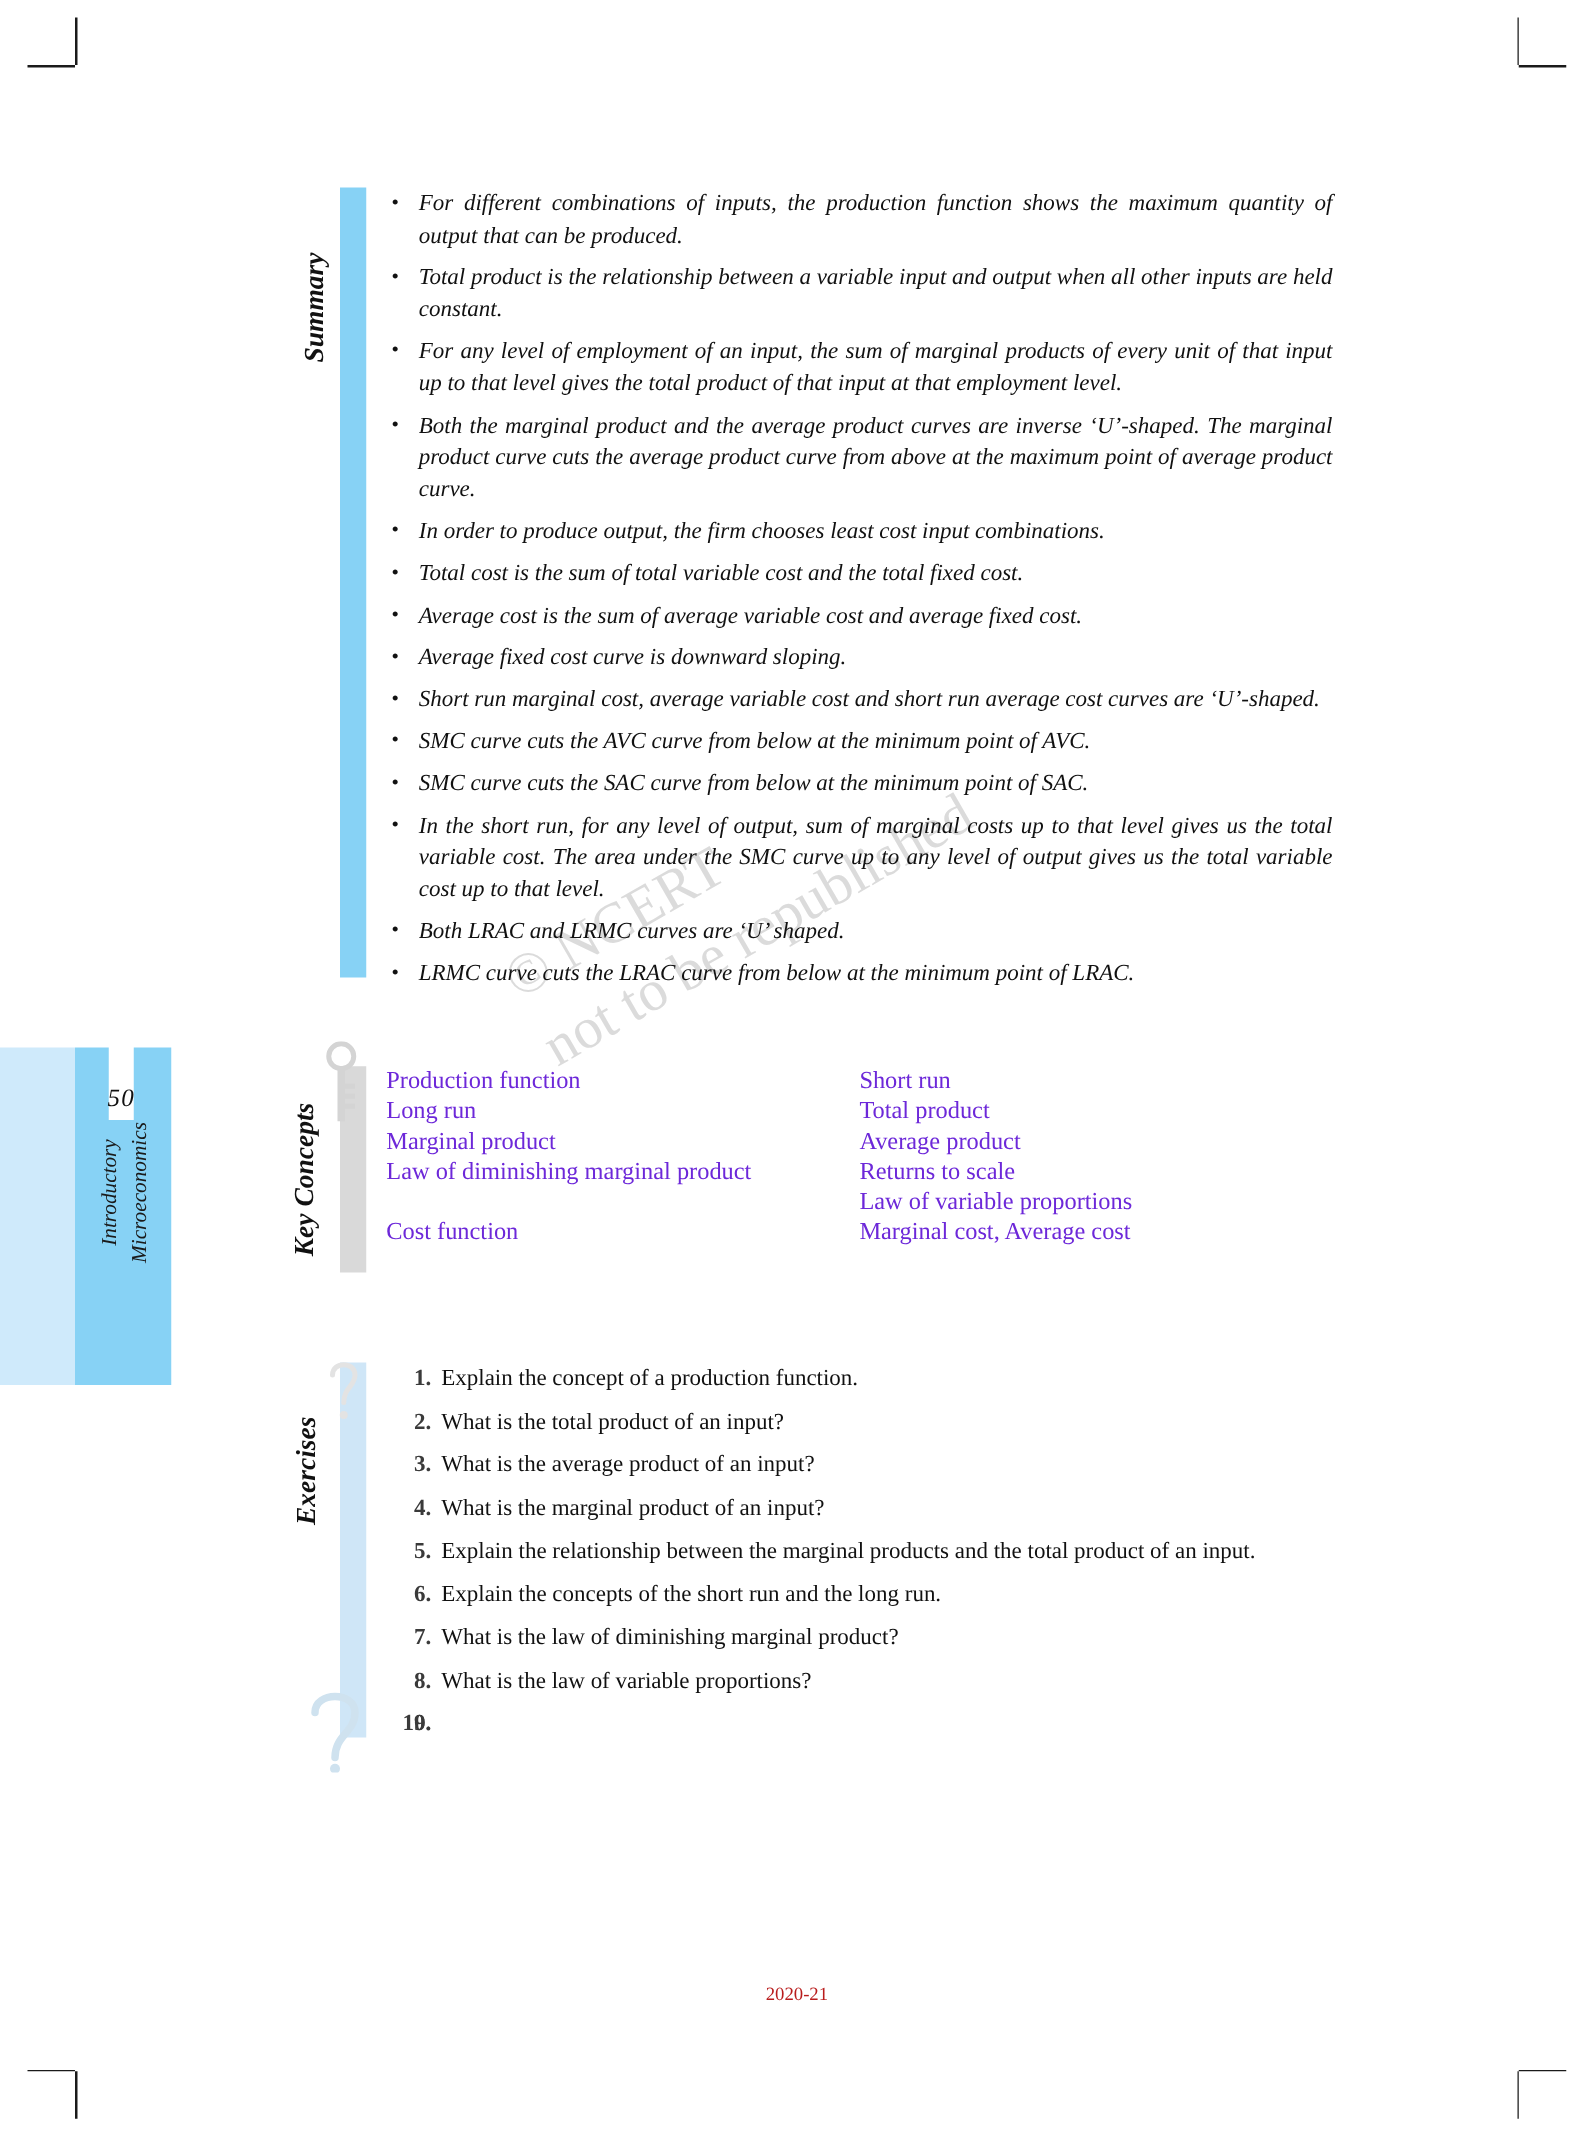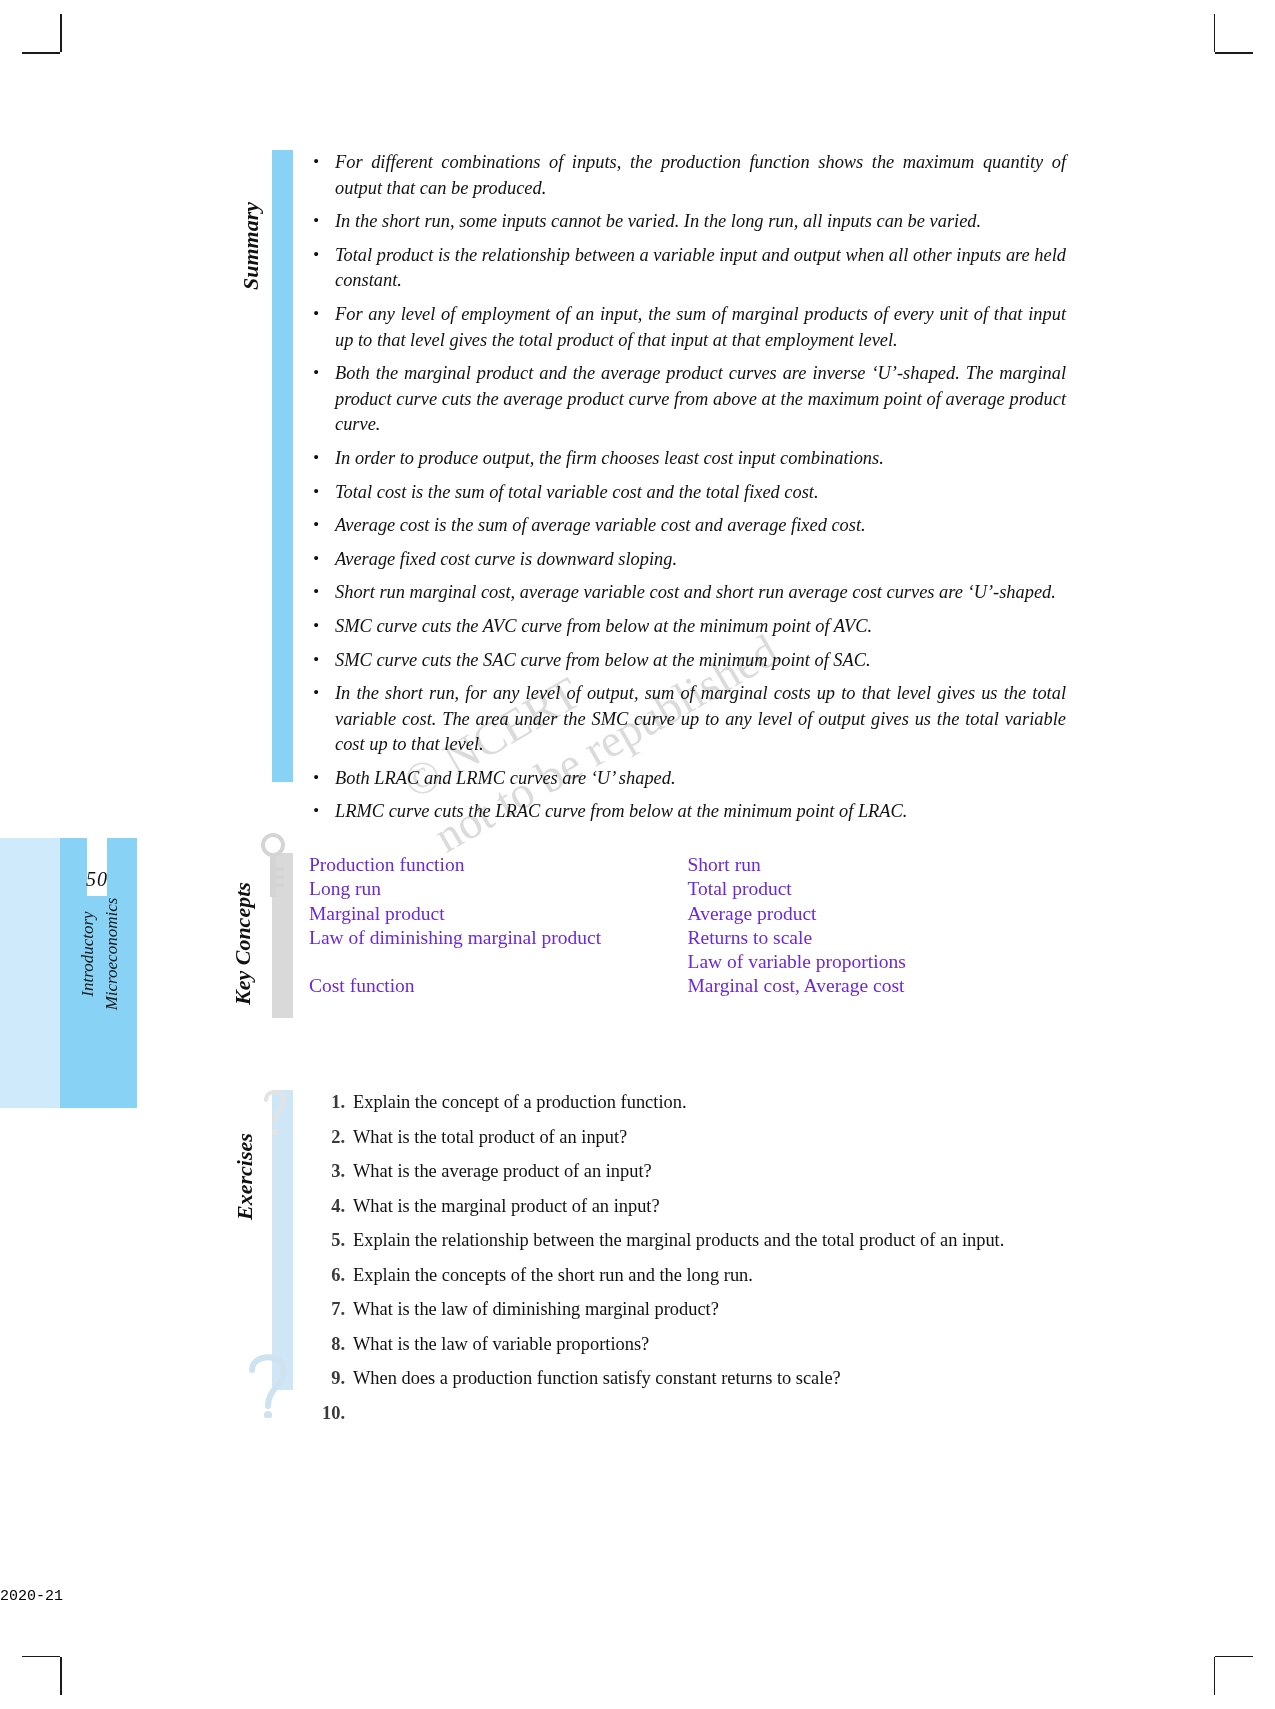--- a/index.html
+++ b/index.html
@@ -281,24 +281,23 @@
     font-weight: bold;
     color: #3a3a3a;
   }
 
   
   .footer {
     position: absolute;
     left: 0;
     right: 0;
     top: 1588px;
-    text-align: left;
+    text-align: center;
     font-size: 15px;
-    color: #000000;
-    font-family: Liberation Mono, monospace;
+    color: #b91c1c;
   }
 </style>
 </head>
 <body>
 
 <div class="crop crop-tl">
     <i class="h"></i>
     <i class="v"></i>
   </div>
 <div class="crop crop-tr">
@@ -333,21 +332,20 @@
 </div>
 
 <div class="section" id="summary-section">
   <div class="rail-label">
     <span>Summary</span>
   </div>
   <div class="rail-bar"></div>
   <div class="sec-body">
     <ul class="bullets">
       <li>For different combinations of inputs, the production function shows the maximum quantity of output that can be produced.</li>
-      <li>In the short run, some inputs cannot be varied. In the long run, all inputs can be varied.</li>
       <li>Total product is the relationship between a variable input and output when all other inputs are held constant.</li>
       <li>For any level of employment of an input, the sum of marginal products of every unit of that input up to that level gives the total product of that input at that employment level.</li>
       <li>Both the marginal product and the average product curves are inverse ‘U’-shaped. The marginal product curve cuts the average product curve from above at the maximum point of average product curve.</li>
       <li>In order to produce output, the firm chooses least cost input combinations.</li>
       <li>Total cost is the sum of total variable cost and the total fixed cost.</li>
       <li>Average cost is the sum of average variable cost and average fixed cost.</li>
       <li>Average fixed cost curve is downward sloping.</li>
       <li>Short run marginal cost, average variable cost and short run average cost curves are ‘U’-shaped.</li>
       <li>SMC curve cuts the AVC curve from below at the minimum point of AVC.</li>
       <li>SMC curve cuts the SAC curve from below at the minimum point of SAC.</li>
@@ -410,21 +408,21 @@
   <div class="sec-body">
     <ol class="exercises">
       <li><span class="num">1.</span><span>Explain the concept of a production function.</span></li>
       <li><span class="num">2.</span><span>What is the total product of an input?</span></li>
       <li><span class="num">3.</span><span>What is the average product of an input?</span></li>
       <li><span class="num">4.</span><span>What is the marginal product of an input?</span></li>
       <li><span class="num">5.</span><span>Explain the relationship between the marginal products and the total product of an input.</span></li>
       <li><span class="num">6.</span><span>Explain the concepts of the short run and the long run.</span></li>
       <li><span class="num">7.</span><span>What is the law of diminishing marginal product?</span></li>
       <li><span class="num">8.</span><span>What is the law of variable proportions?</span></li>
-      <li><span class="num">9.</span><span>When does a production function satisfy constant returns to scale?</span></li>
+      <li><span class="num">9.</span></li>
       <li><span class="num">10.</span></li>
     </ol>
   </div>
 </div>
 
 <div class="footer">
   <span>2020-21</span>
 </div>
 
 </body></html>

